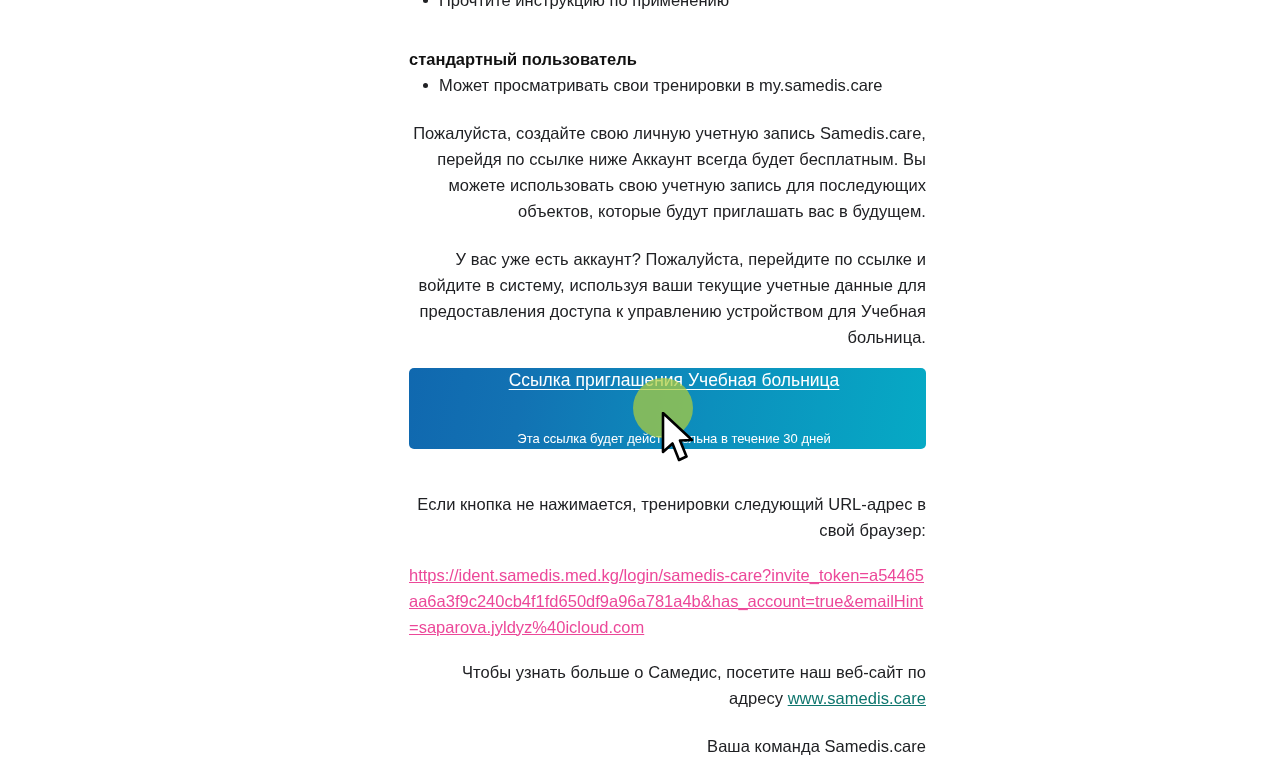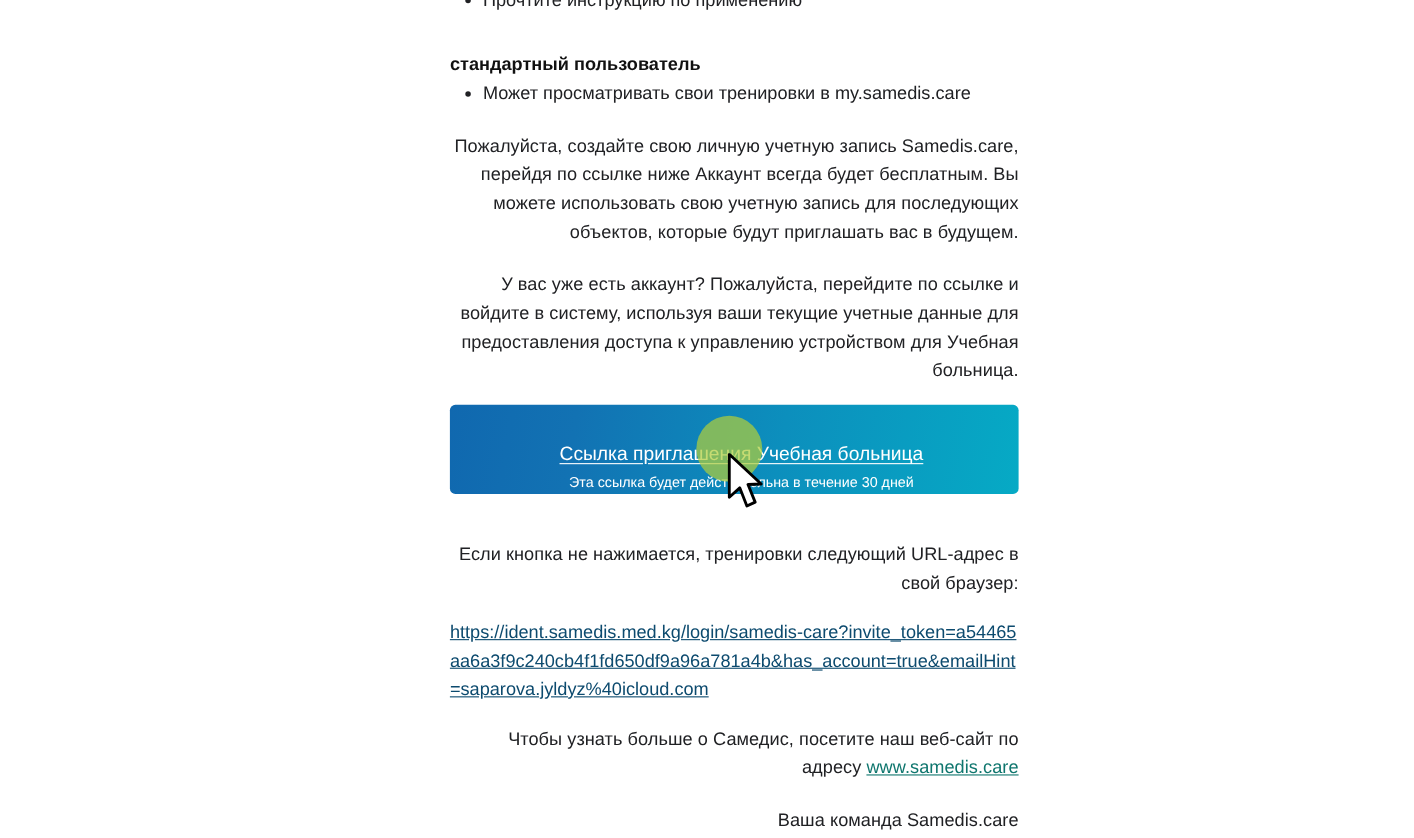--- a/index.html
+++ b/index.html
@@ -82,21 +82,21 @@
     position: absolute;
     left: 409px;
     top: 368px;
     width: 517px;
     height: 81px;
     border-radius: 5px;
     background: linear-gradient(100deg, #1068af 0%, #1272b3 22%, #0c8fbd 58%, #06aac5 100%);
     display: flex;
     flex-direction: column;
     align-items: center;
-    justify-content: flex-end;
+    justify-content: space-between;
     text-decoration: none;
     box-sizing: border-box;
     overflow: hidden;
     padding-left: 13px;
   }
   .invite-title {
     color: #ffffff;
     font-size: 17.5px;
     line-height: 24px;
     text-decoration: underline;
@@ -109,21 +109,21 @@
     line-height: 20px;
     margin-top: 5px;
     white-space: nowrap;
   }
 
   
   .url-link {
     display: block;
     font-size: 16.5px;
     line-height: 25.8px;
-    color: #0c4a6e;
+    color: #ec4899;
     text-decoration: underline;
     word-break: break-all;
     overflow-wrap: anywhere;
   }
 
   .inline-link {
     color: #0f766e;
     text-decoration: underline;
   }
 

